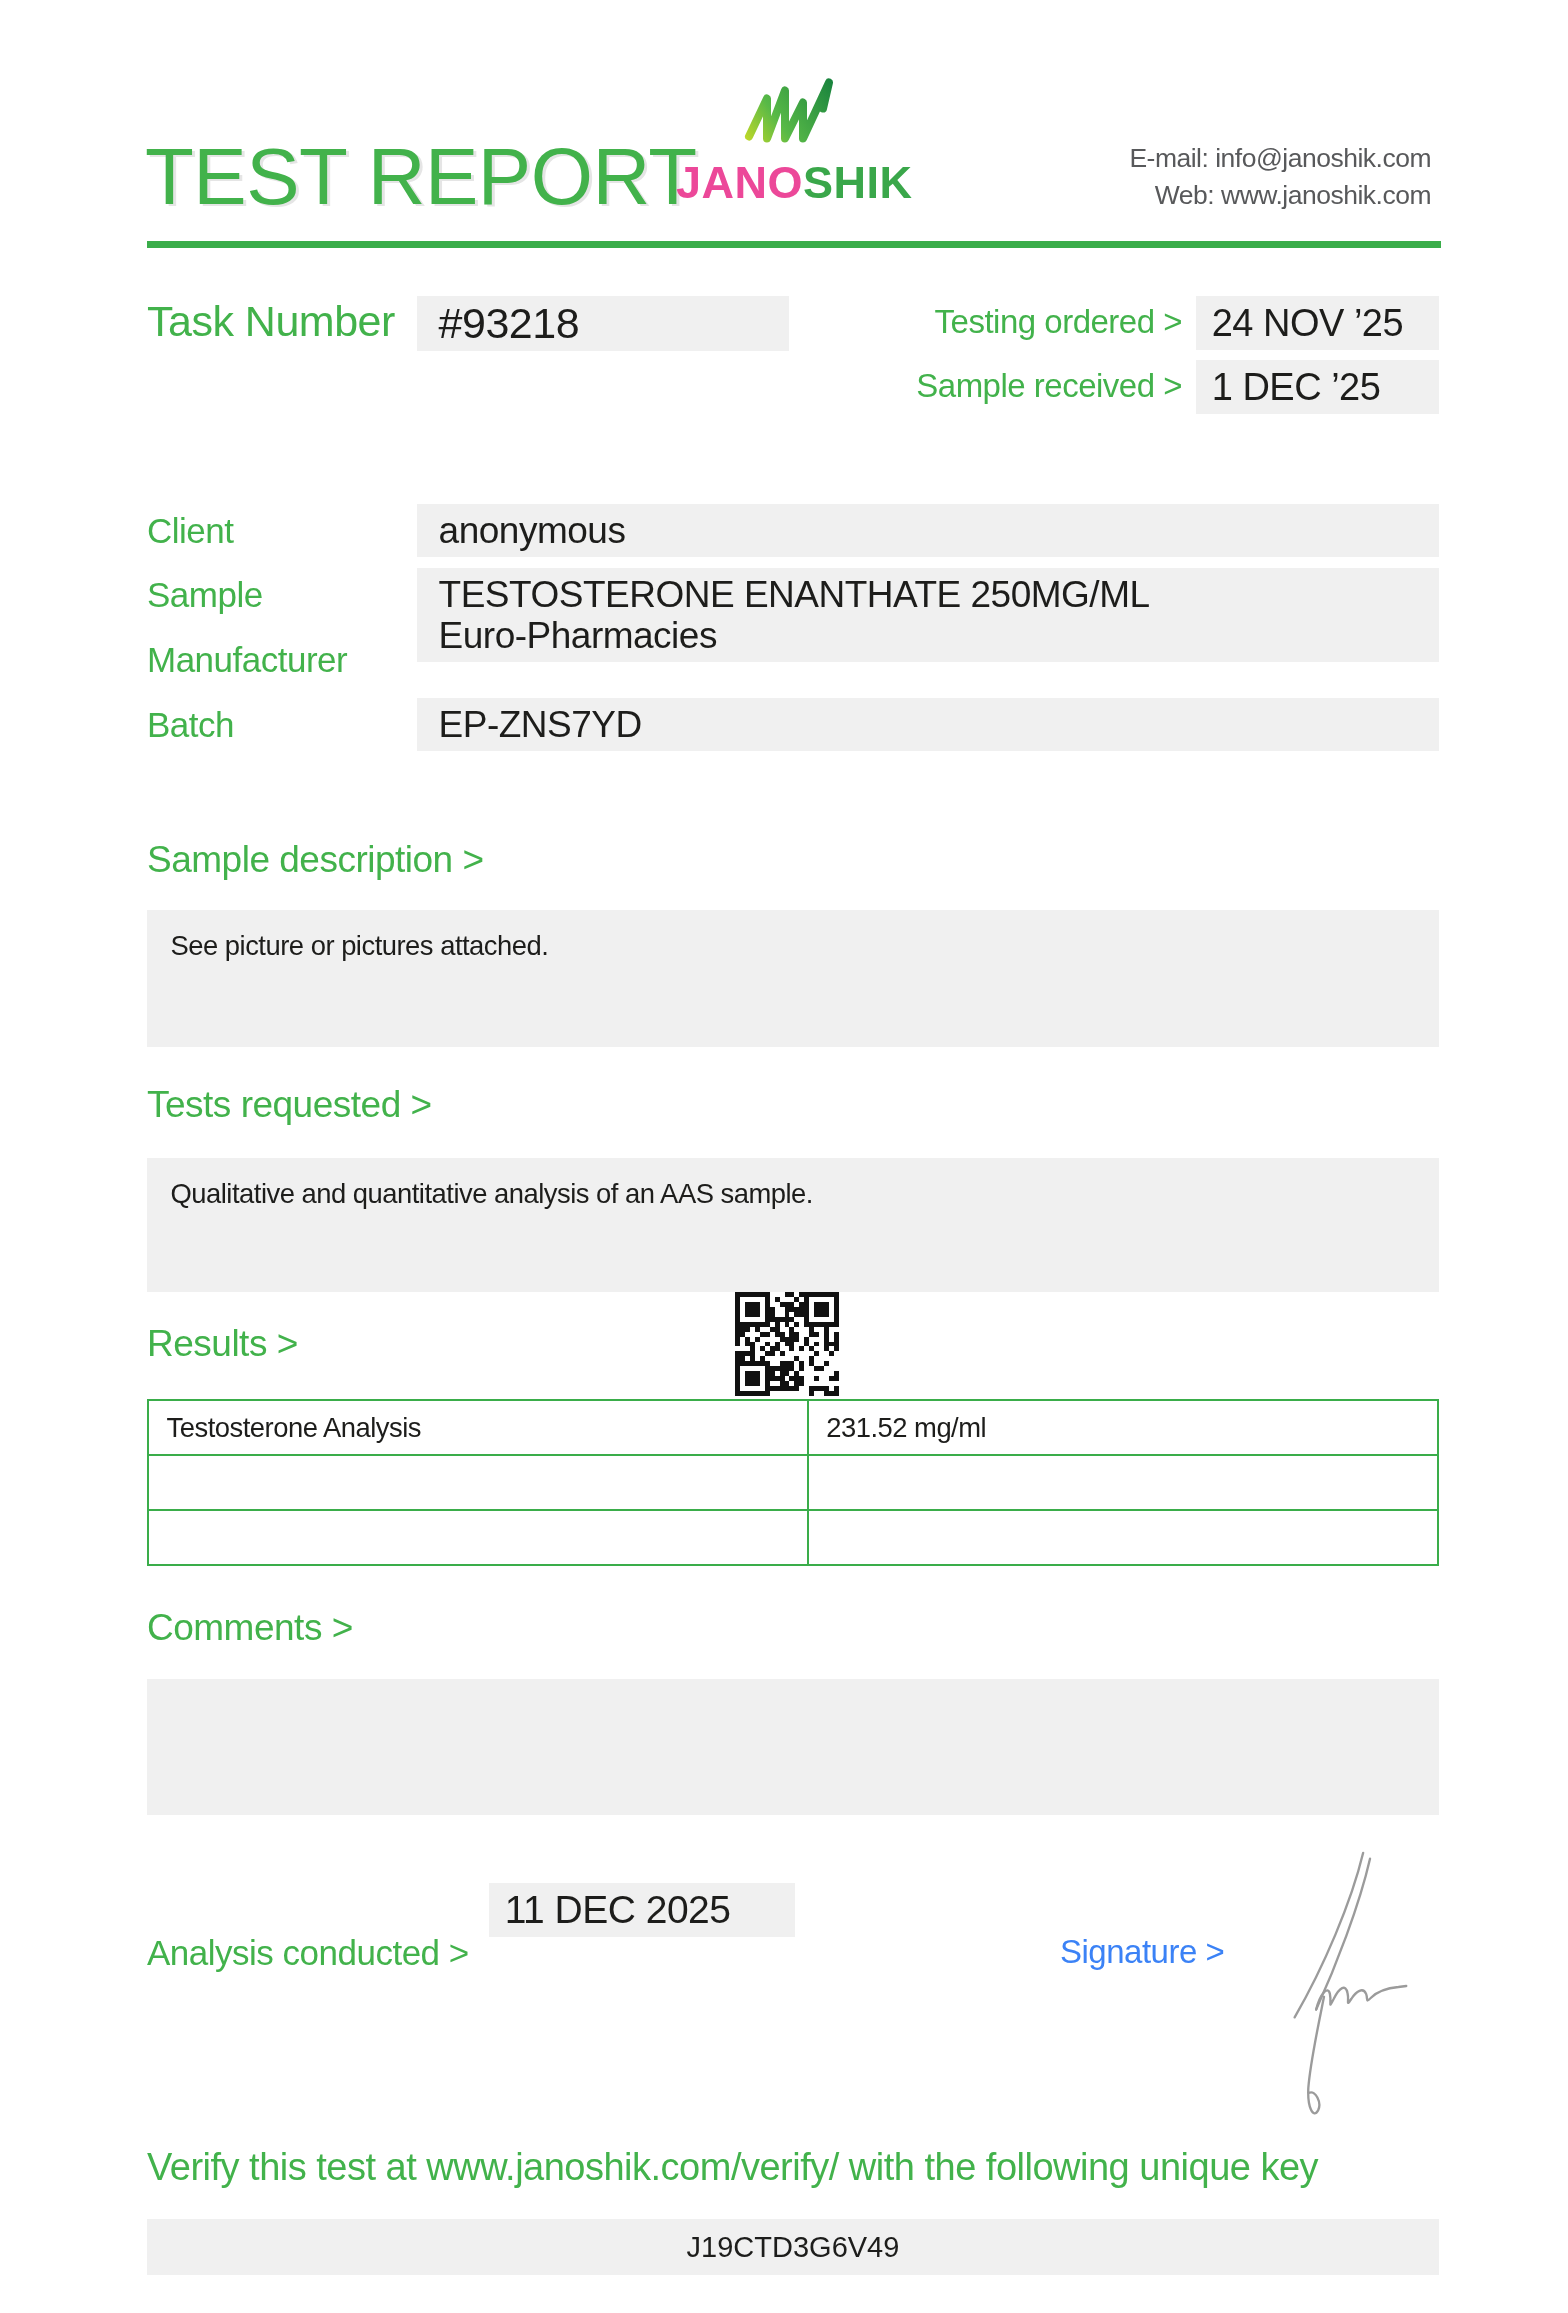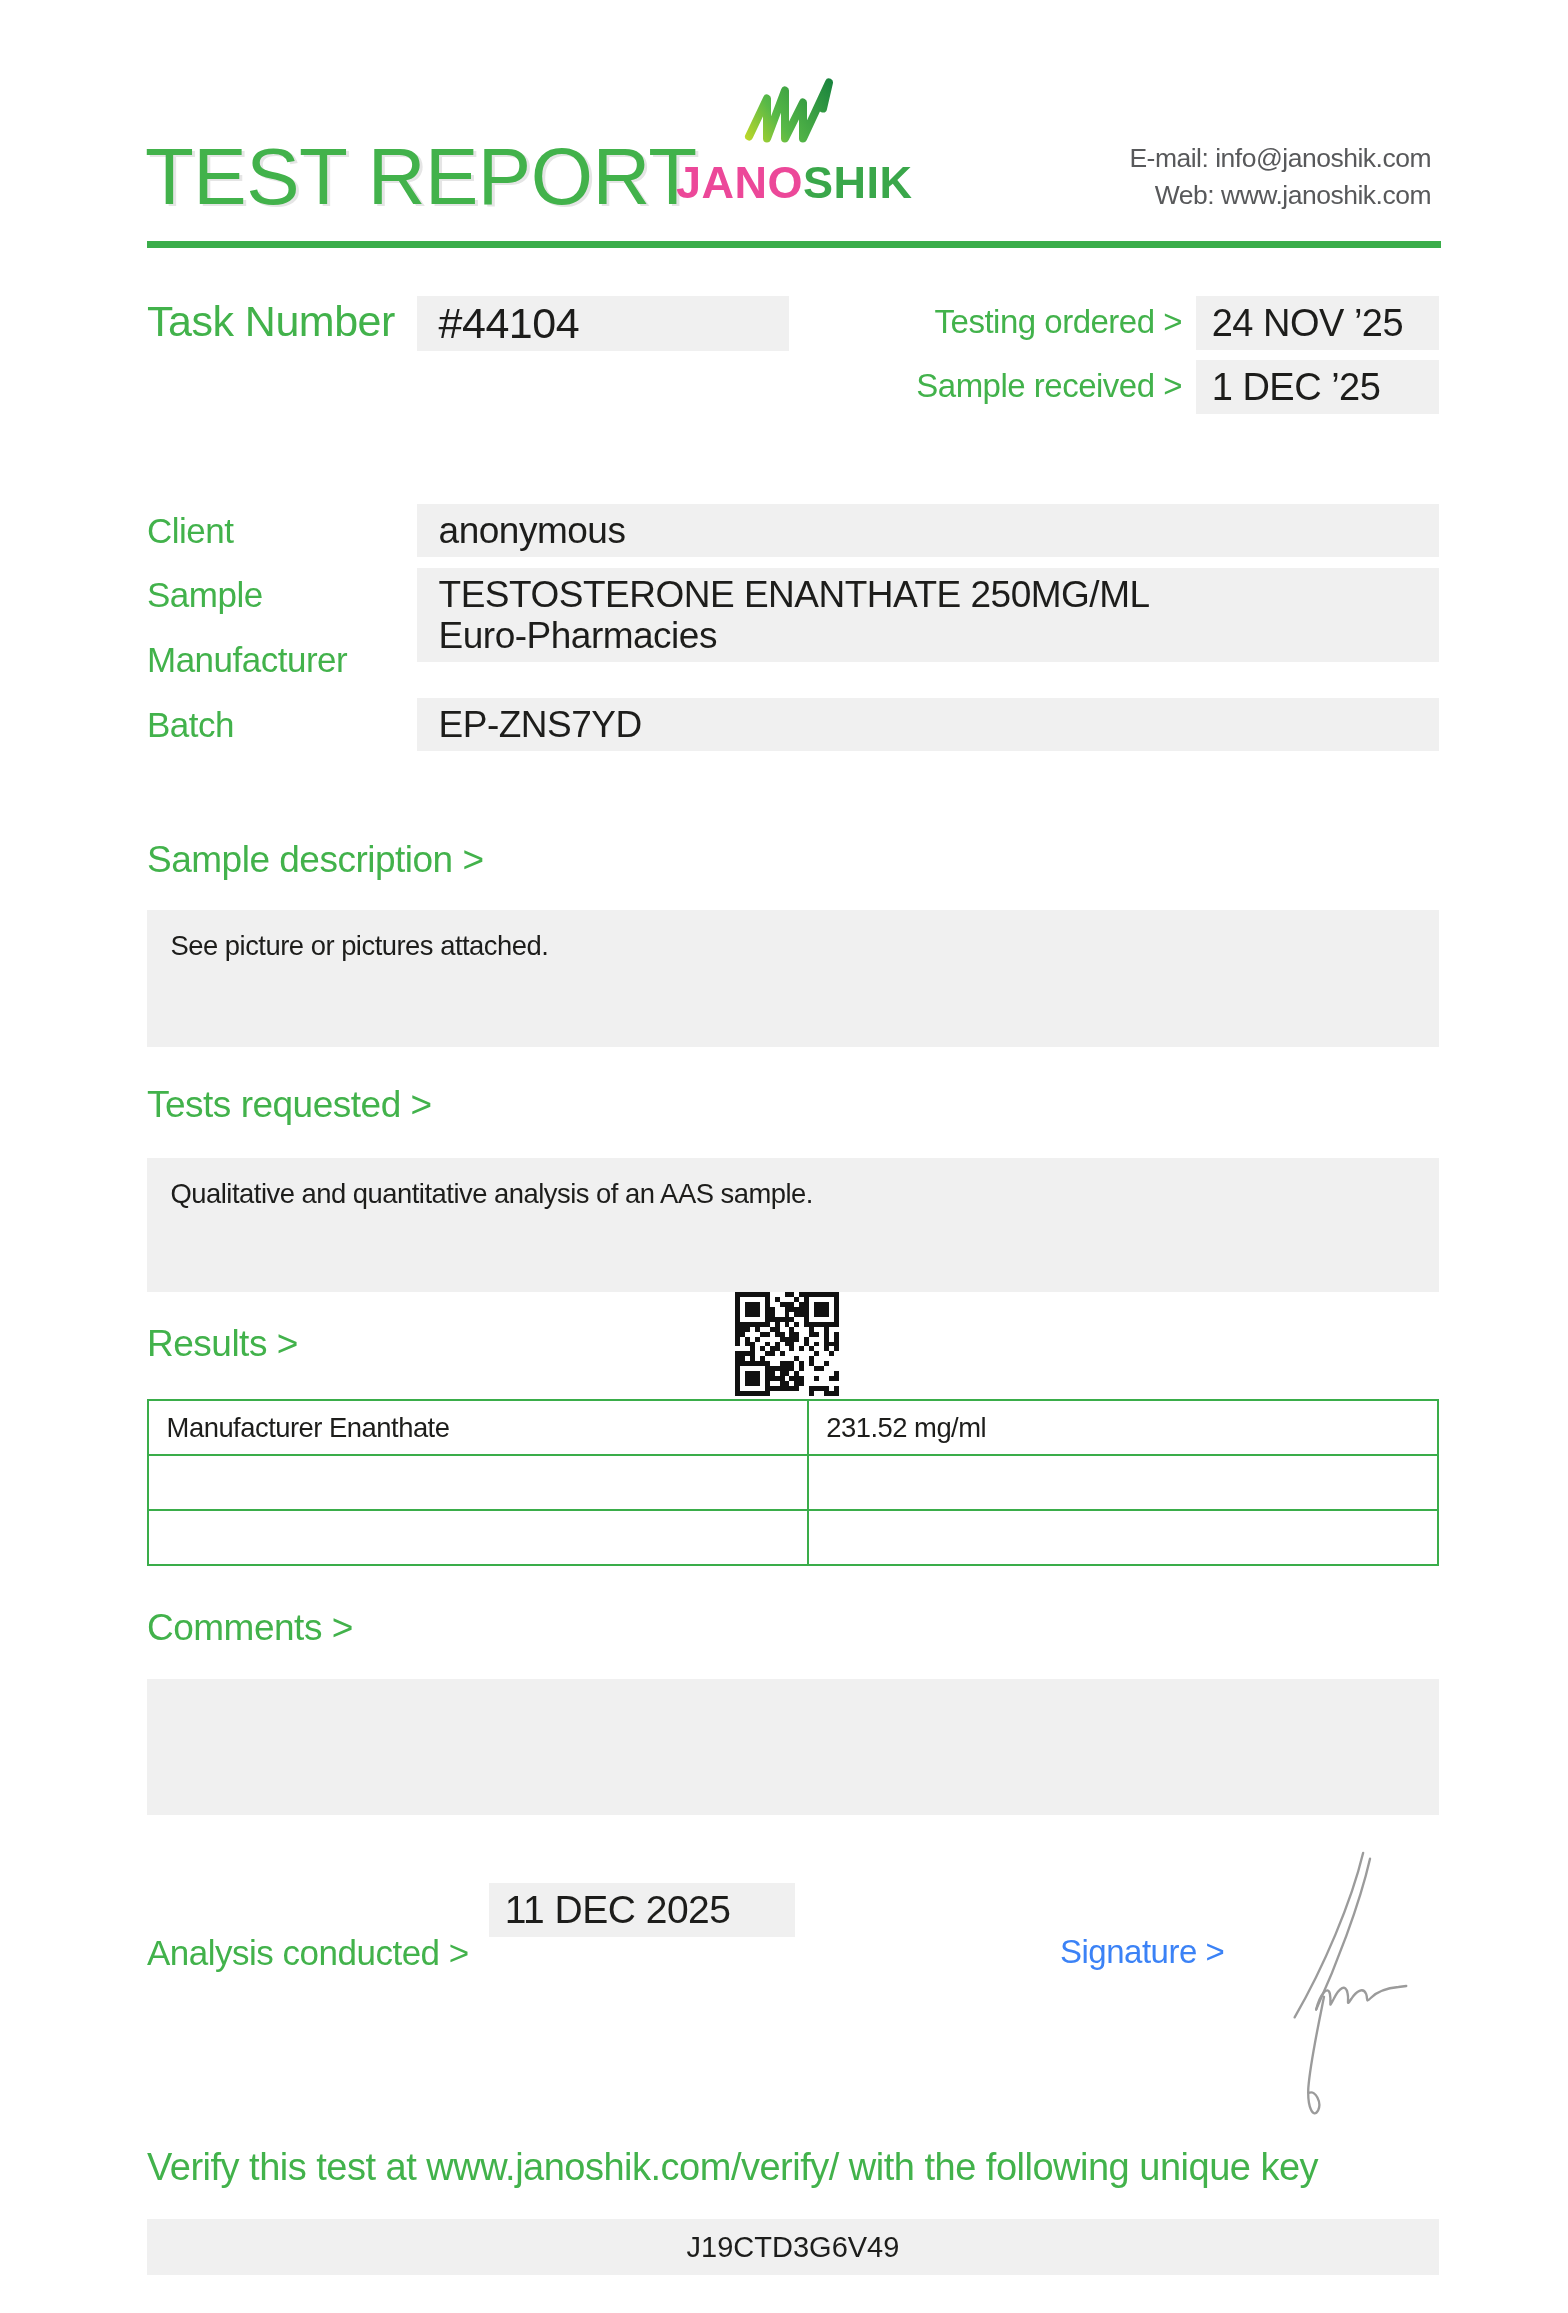--- a/index.html
+++ b/index.html
@@ -77,21 +77,21 @@
 
   <div class="abs contact">
     <div>E-mail: info@janoshik.com</div>
     <div>Web: www.janoshik.com</div>
   </div>
 
   <div class="abs rule"></div>
 
   <div class="abs task-label">Task Number</div>
   <div class="abs task-box graybox">
-    <span>#44104</span>
+    <span>#93218</span>
   </div>
 
   <div class="abs date-label" style="top:305px;">Testing ordered &gt;</div>
   <div class="abs date-box graybox" style="top:296px;">
     <span>24 NOV ’25</span>
   </div>
 
   <div class="abs date-label" style="top:369px;">Sample received &gt;</div>
   <div class="abs date-box graybox" style="top:360px;">
     <span>1 DEC ’25</span>
@@ -368,21 +368,21 @@
         <rect x="18" y="20" width="1" height="1" fill="#111"></rect>
         <rect x="19" y="20" width="1" height="1" fill="#111"></rect>
         <rect x="20" y="20" width="1" height="1" fill="#111"></rect>
       </svg>
   </div>
 
   <div class="abs heading" style="top:1325px;">Results &gt;</div>
   <table class="abs res-table">
     <tbody>
         <tr>
-      <td class="c1">Manufacturer Enanthate</td>
+      <td class="c1">Testosterone Analysis</td>
       <td>231.52 mg/ml</td>
     </tr>
     <tr>
       <td class="c1"></td>
       <td></td>
     </tr>
     <tr>
       <td class="c1"></td>
       <td></td>
     </tr>

